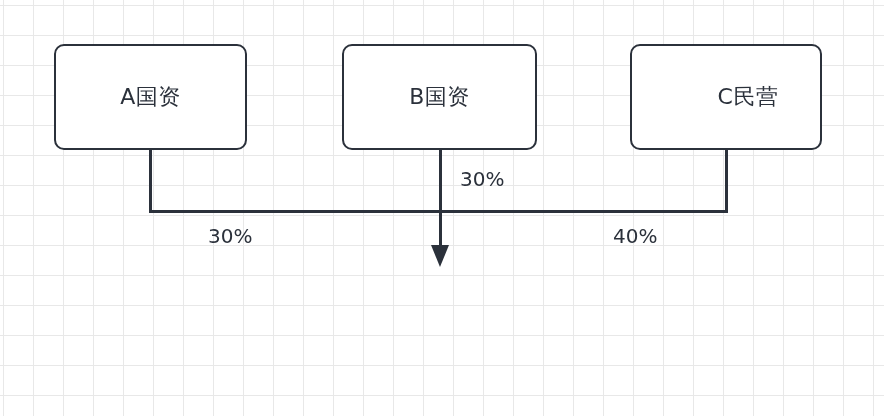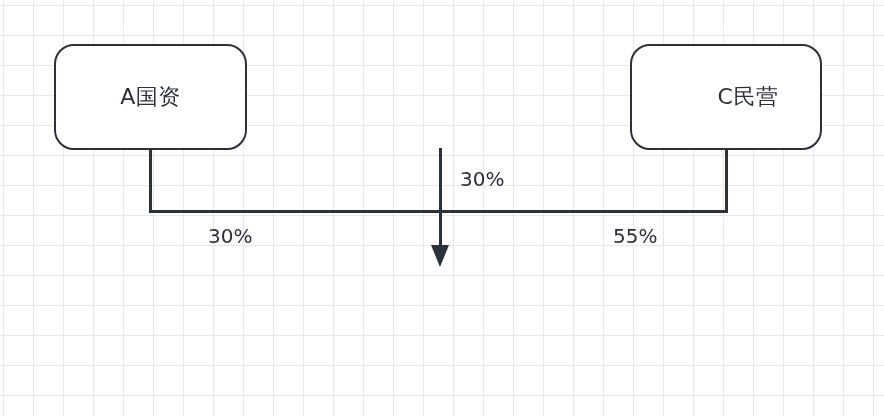--- a/index.html
+++ b/index.html
@@ -20,21 +20,21 @@
     background-size: 30px 30px, 30px 30px, 150px 150px, 150px 150px;
     background-position: 3px 5px, 3px 5px, 3px 5px, 3px 5px;
     overflow: hidden;
     font-family: "DejaVu Sans", "Liberation Sans", sans-serif;
   }
   .node {
     position: absolute;
     box-sizing: border-box;
     background: #ffffff;
     border: 2.5px solid #2b313b;
-    border-radius: 20px;
+    border-radius: 10px;
     display: flex;
     align-items: center;
     justify-content: center;
   }
   .node-label {
     font-size: 22px;
     color: #2b313b;
     line-height: 1;
     letter-spacing: 0.5px;
     white-space: nowrap;
@@ -63,34 +63,37 @@
 </style>
 </head>
 <body>
 
 <div id="canvas">
 
   <div class="node" style="left:54px; top:44px; width:193px; height:106px;">
     <span class="node-label">A国资</span>
   </div>
 
+  <div class="node" style="left:342px; top:44px; width:195px; height:106px;">
+    <span class="node-label">B国资</span>
+  </div>
 
   <div class="node" style="left:630px; top:44px; width:192px; height:106px;padding-left:44px;">
     <span class="node-label">C民营</span>
   </div>
 
 
   <div class="edge-line edge-v" style="left:149px; top:148px; height:65px;"></div>
   <div class="edge-line edge-h" style="left:149px; top:210px; width:292px;"></div>
 
   <div class="edge-line edge-v" style="left:725px; top:148px; height:65px;"></div>
   <div class="edge-line edge-h" style="left:439px; top:210px; width:289px;"></div>
 
   <div class="edge-line edge-v" style="left:439px; top:148px; height:100px;"></div>
   <div class="arrow-head" style="left:431px; top:245px;"></div>
 
   <div class="edge-label" style="left:208px; top:226px;">30%</div>
 
   <div class="edge-label" style="left:460px; top:169px;">30%</div>
 
-  <div class="edge-label" style="left:613px; top:226px;">55%</div>
+  <div class="edge-label" style="left:613px; top:226px;">40%</div>
 
 </div>
 
 </body></html>

